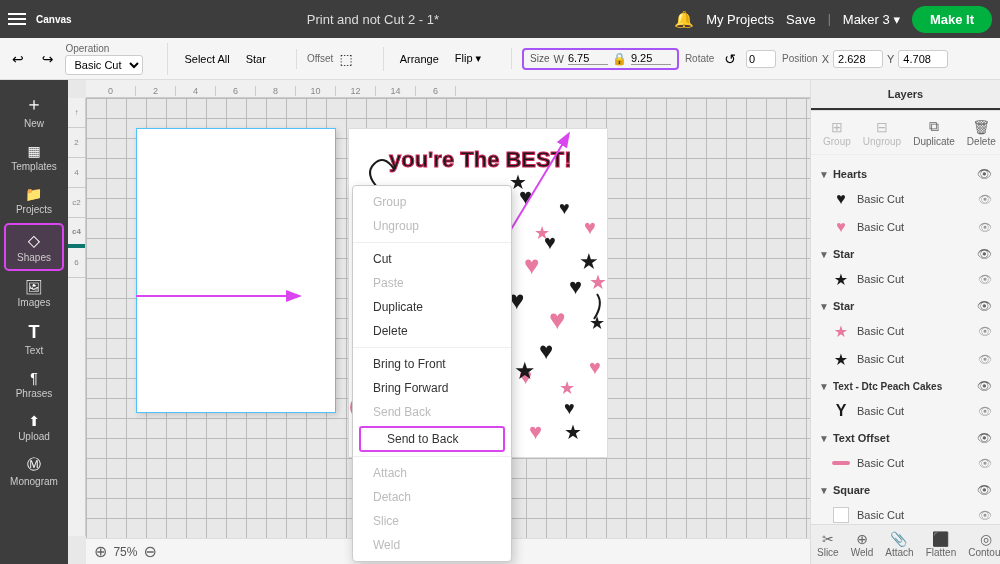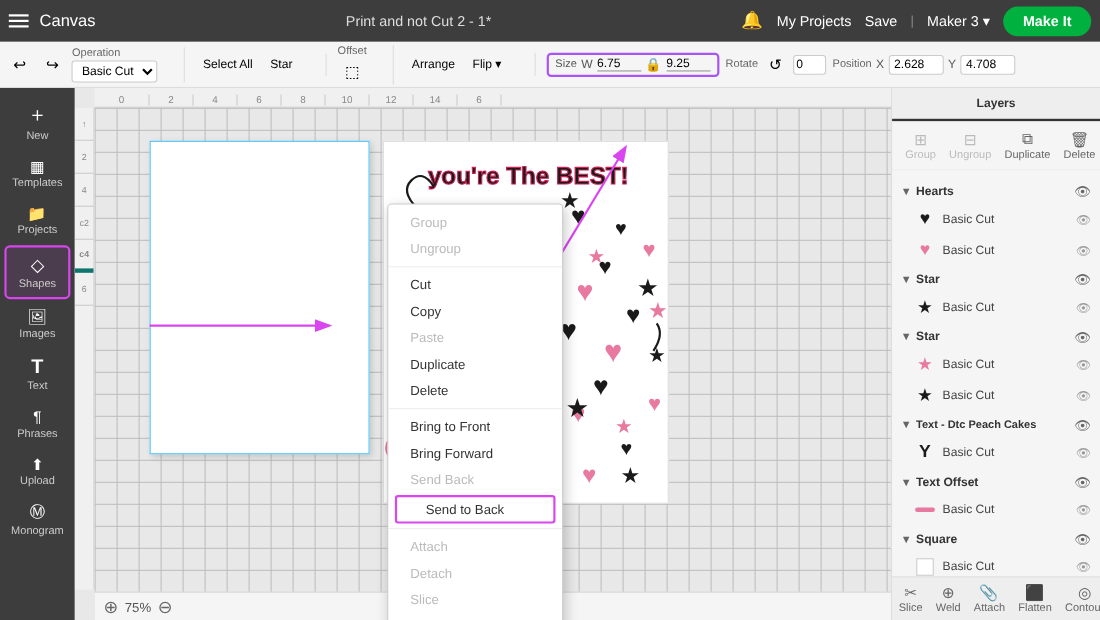--- a/index.html
+++ b/index.html
@@ -122,21 +122,21 @@
   </style>
 </head>
 <body>
 
 <div class="top-bar">
   <div class="hamburger-icon">
     <span></span>
       <span></span>
       <span></span>
   </div>
-  <div style="font-size:15px;font-weight:400;color:white;">Canvas</div>
+  <div style="font-size:10px;font-weight:700;color:white;">Canvas</div>
   <div style="flex:1;text-align:center;">
     <span style="color:#ddd;font-size:13px;">Print and not Cut 2 - 1*</span>
   </div>
   <div class="top-bar-right">
     <span style="font-size:16px;color:white;">🔔</span>
     <span style="color:white;font-size:13px;cursor:pointer;">My Projects</span>
     <span style="color:white;font-size:13px;cursor:pointer;">Save</span>
     <span style="color:#888;">|</span>
     <span style="color:white;font-size:13px;cursor:pointer;">Maker 3 ▾</span>
     <button class="make-it-btn">Make It</button>
@@ -152,21 +152,21 @@
       <select class="toolbar-select">
         <option>Basic Cut</option>
       </select>
     </div>
   </div>
   <div class="toolbar-group">
     <button class="toolbar-icon-btn" style="font-size:11px;">Select All</button>
     <button class="toolbar-icon-btn" style="font-size:11px;">Star</button>
   </div>
   <div class="toolbar-group">
-    <div style="display:flex;flex-direction:column;align-items:center;">
+    <div style="display:flex;flex-direction:row;align-items:center;">
       <span class="toolbar-label">Offset</span>
       <button class="toolbar-icon-btn">⬚</button>
     </div>
   </div>
   <div class="toolbar-group">
     <button class="toolbar-icon-btn" style="font-size:11px;">Arrange</button>
     <button class="toolbar-icon-btn" style="font-size:11px;">Flip ▾</button>
   </div>
   <div class="size-group">
     <span class="size-label">Size</span>
@@ -331,21 +331,20 @@
       </svg>
       
       
     </div>
 
     <div class="context-menu" style="top:105px;left:284px;">
       <div class="ctx-item disabled">Group</div>
       <div class="ctx-item disabled">Ungroup</div>
       <div class="ctx-separator"></div>
       <div class="ctx-item">Cut</div>
-      <div class="ctx-item" style="font-weight:500;">Copy</div>
       <div class="ctx-item disabled">Paste</div>
       <div class="ctx-item">Duplicate</div>
       <div class="ctx-item">Delete</div>
       <div class="ctx-separator"></div>
       <div class="ctx-item">Bring to Front</div>
       <div class="ctx-item">Bring Forward</div>
       <div class="ctx-item disabled">Send Back</div>
       <div style="background:white;border:2px solid #d946ef;border-radius:3px;margin:2px 6px;padding:4px 26px;font-size:12px;cursor:pointer;color:#333;">Send to Back</div>
       <div class="ctx-separator"></div>
       <div class="ctx-item disabled">Attach</div>

